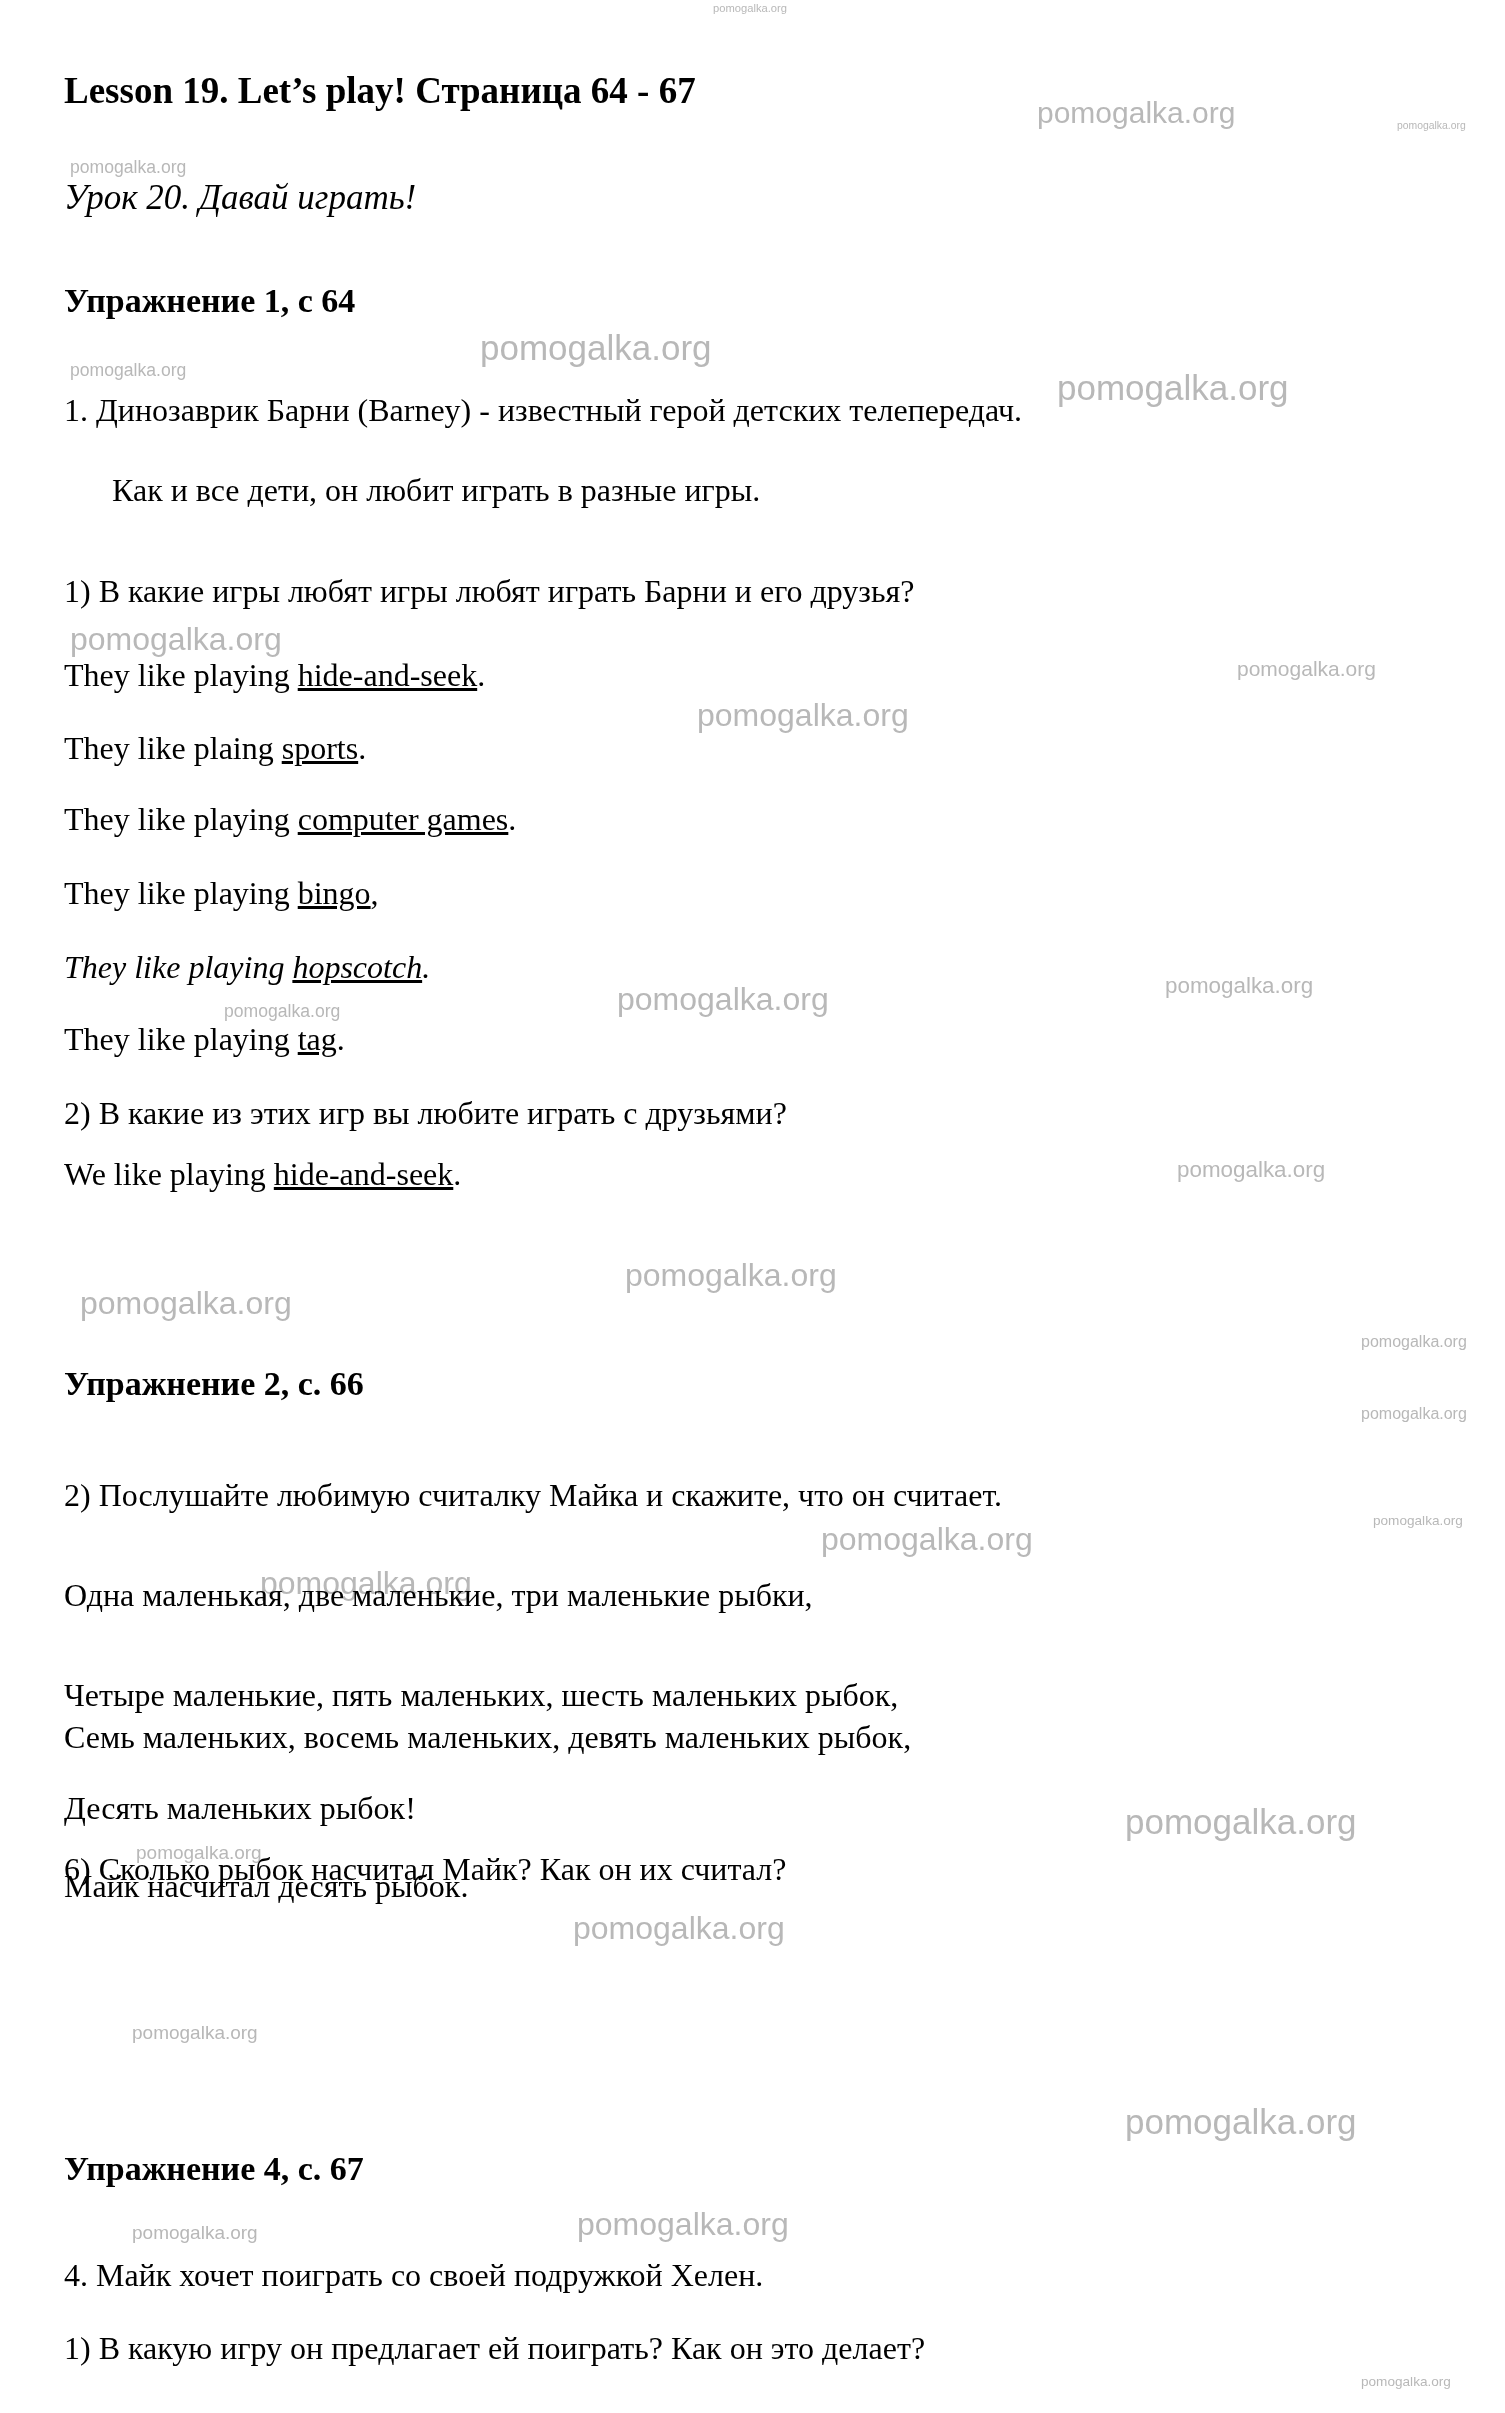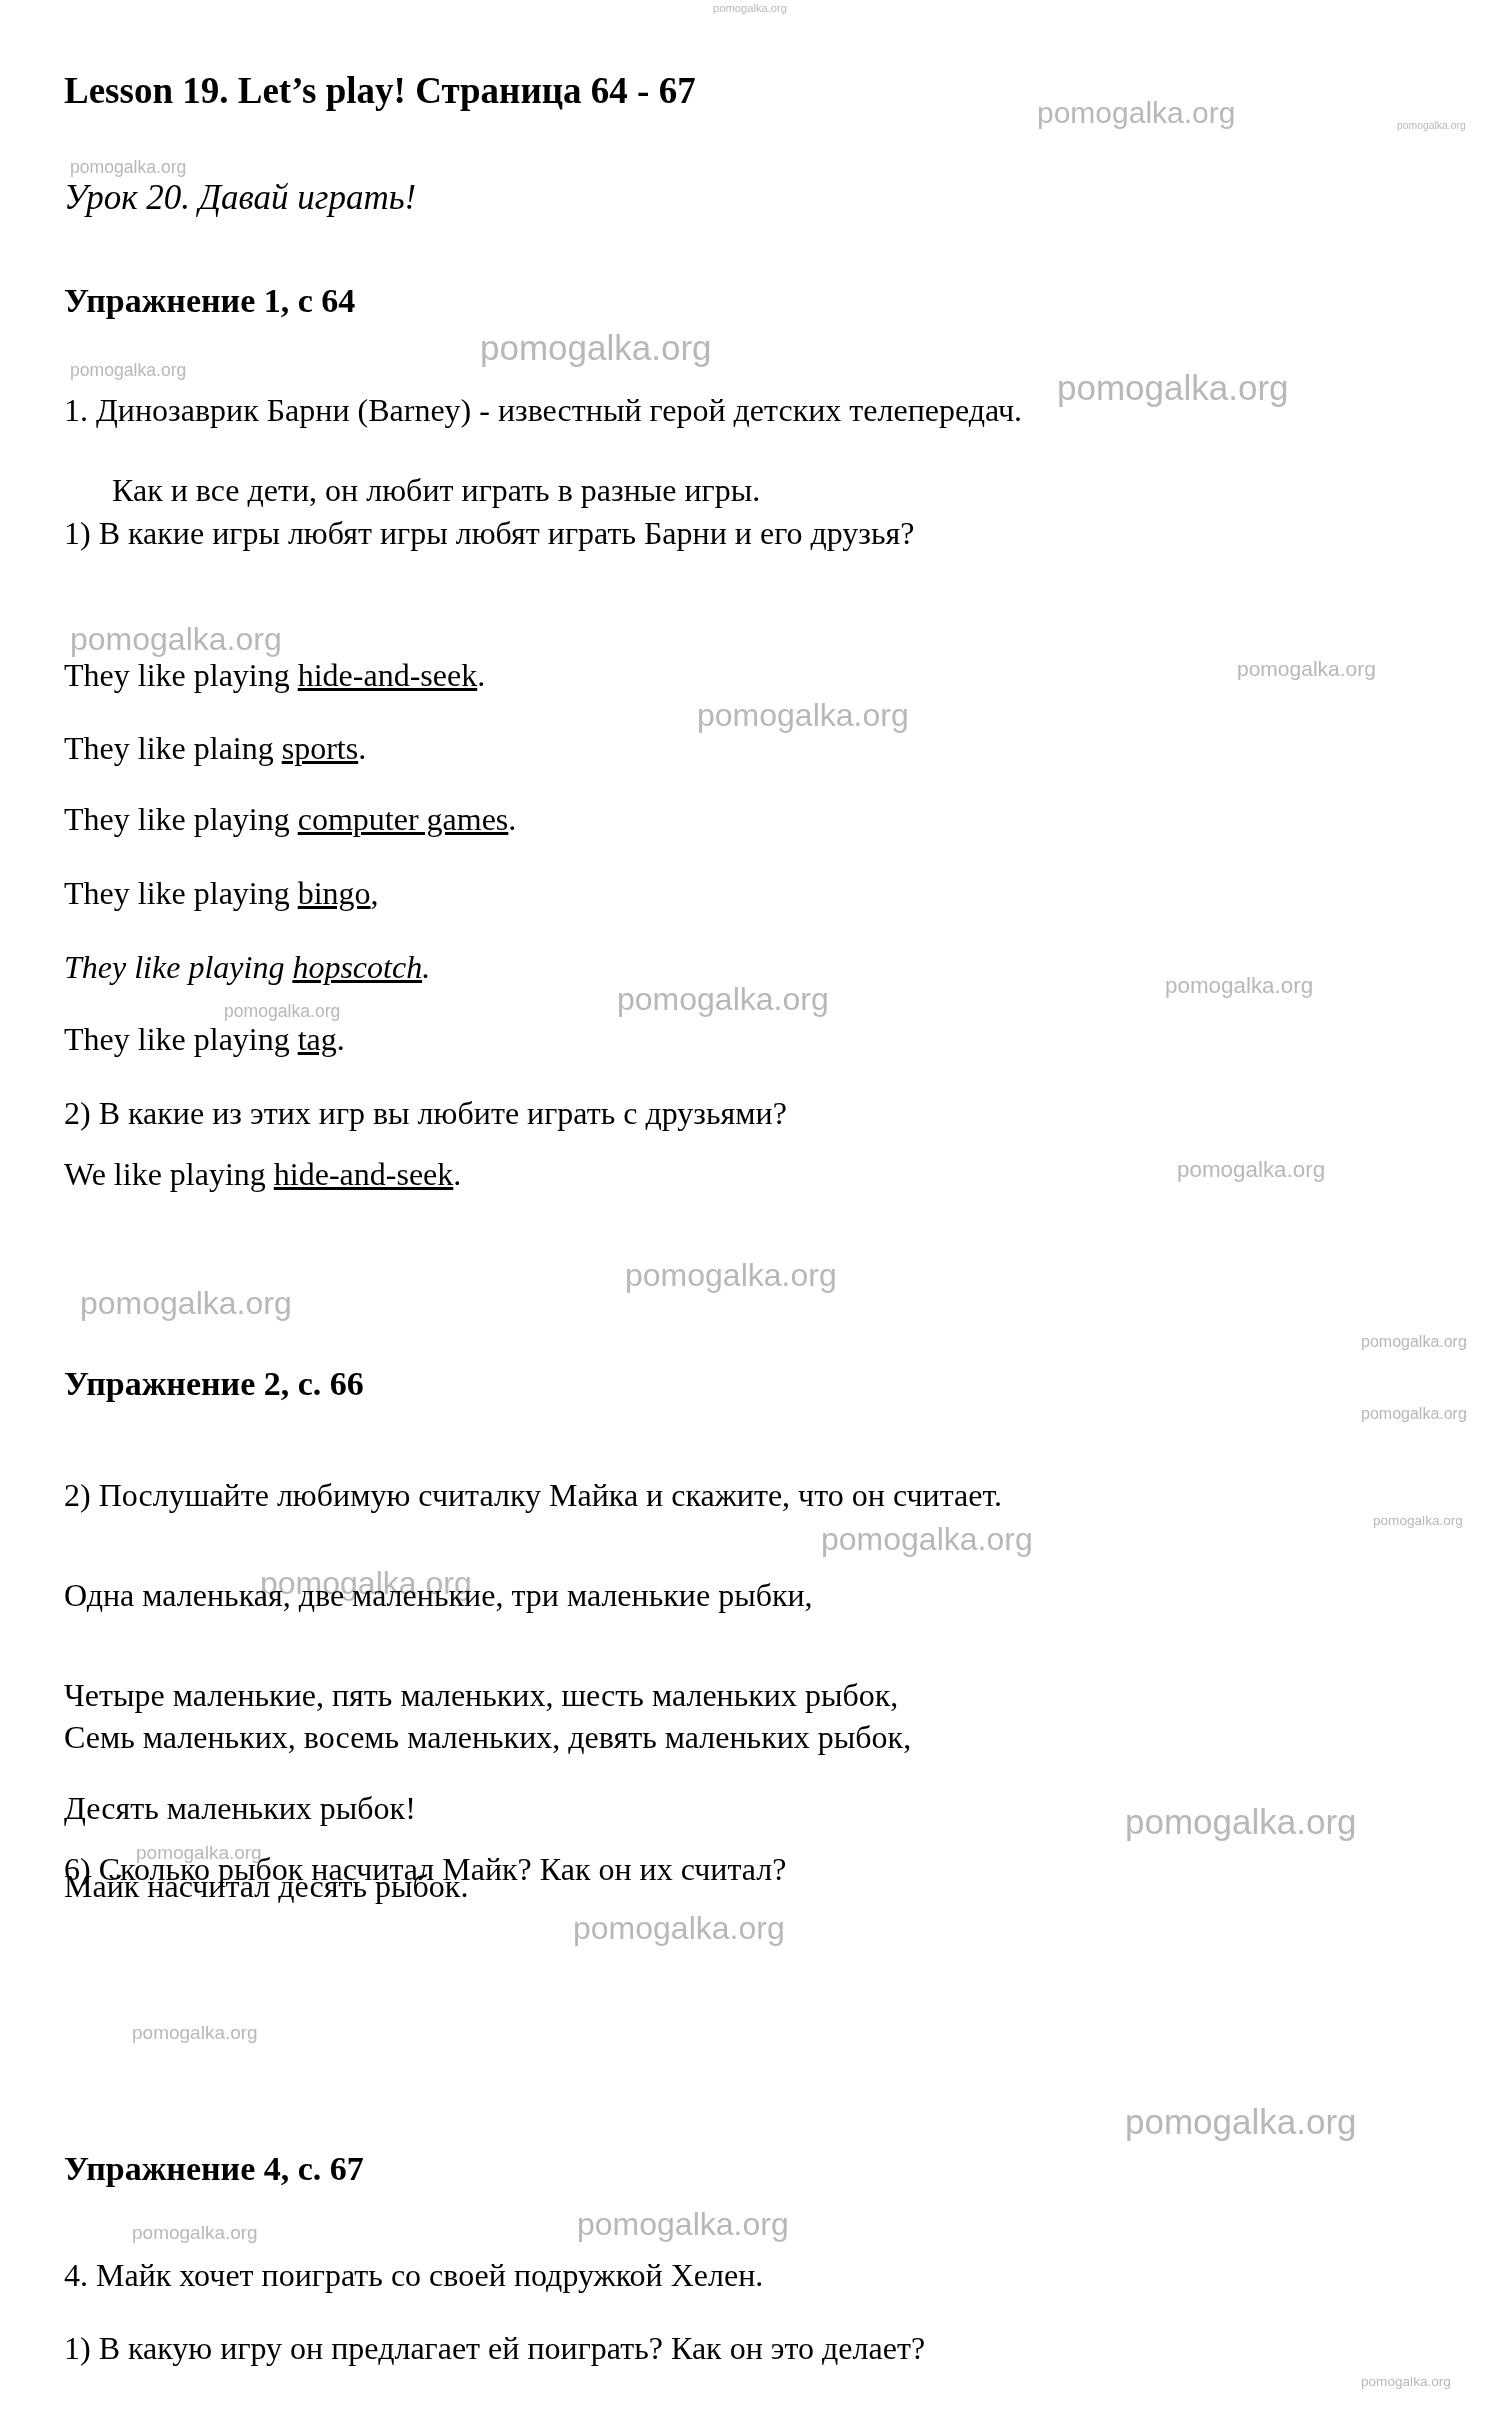--- a/index.html
+++ b/index.html
@@ -117,21 +117,21 @@
   <div class="content">
 
     <h1 class="lesson-title">Lesson 19. Let’s play! Страница 64 - 67</h1>
 
     <div class="lesson-subtitle">Урок 20. Давай играть!</div>
 
     <div class="ex-head" style="top:282px;">Упражнение 1, с 64</div>
 
     <div class="line" style="top:392px;">1. Динозаврик Барни (Barney) - известный герой детских телепередач.</div>
     <div class="line" style="top:472px;margin-left:48px;">Как и все дети, он любит играть в разные игры.</div>
-    <div class="line" style="top:515px;">1) В какие игры любят игры любят играть Барни и его друзья?</div>
+    <div class="line" style="top:573px;">1) В какие игры любят игры любят играть Барни и его друзья?</div>
 
     <div class="line en" style="top:657px;">
       <span>They like playing </span><span class="u">hide-and-seek</span><span>.</span>
     </div>
     <div class="line en" style="top:730px;">
       <span>They like plaing </span><span class="u">sports</span><span>.</span>
     </div>
     <div class="line en" style="top:801px;">
       <span>They like playing </span><span class="u">computer games</span><span>.</span>
     </div>

